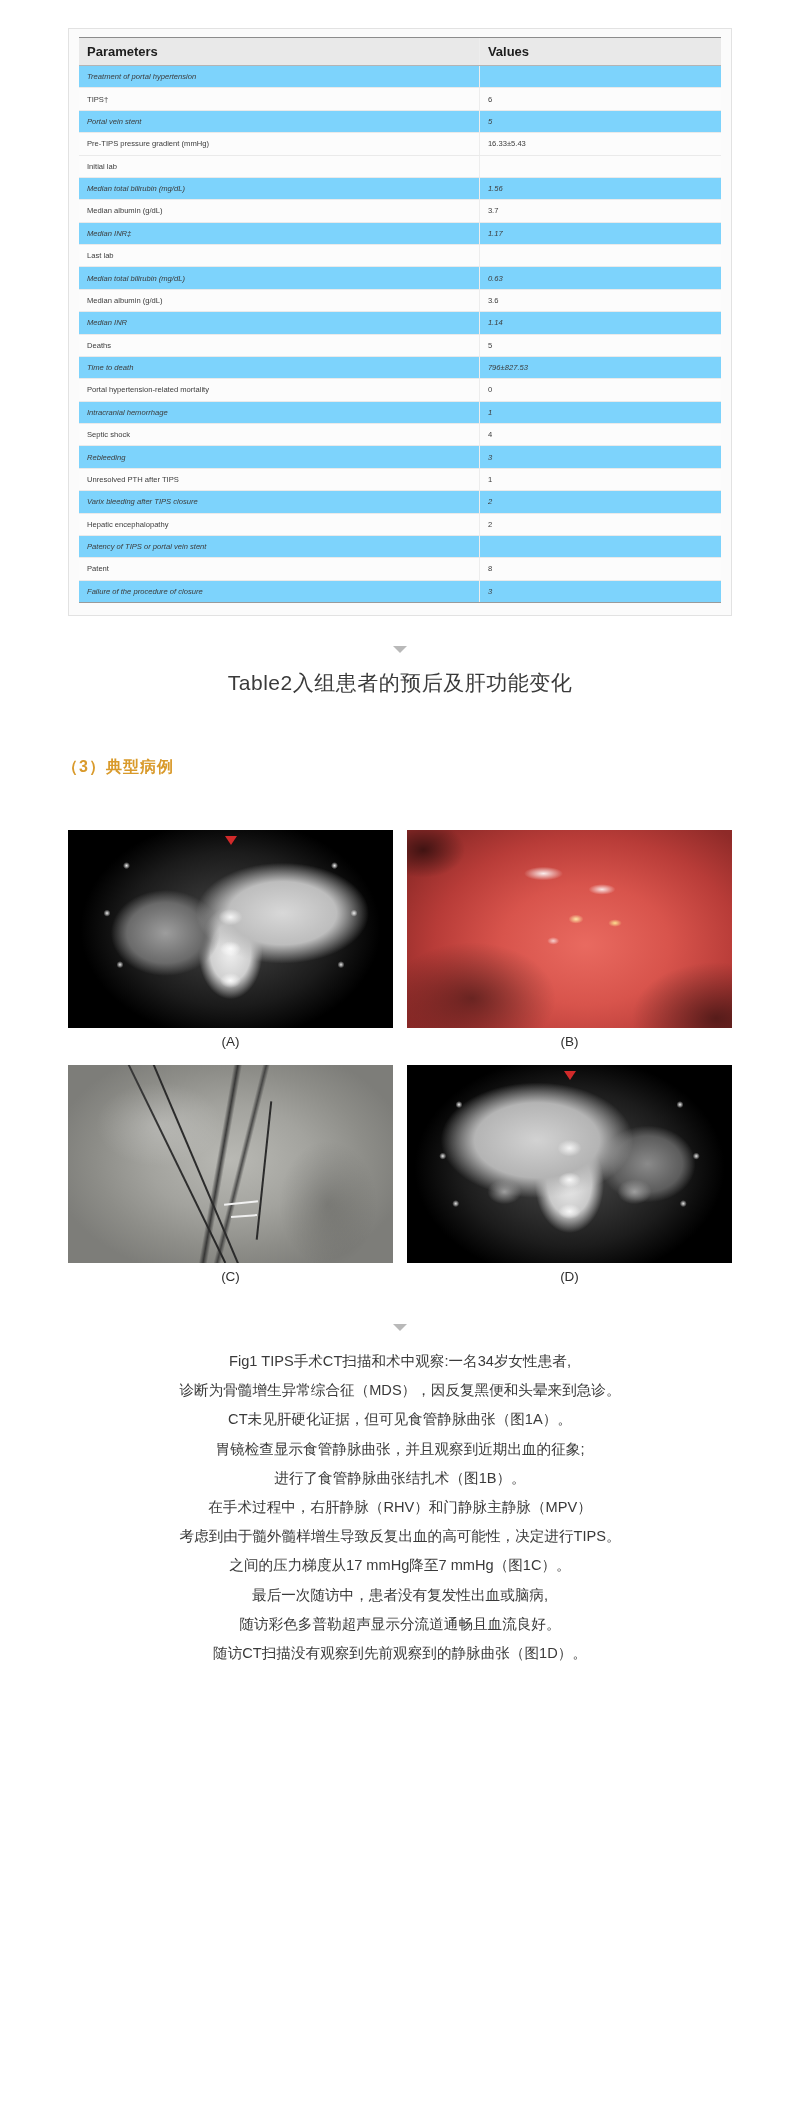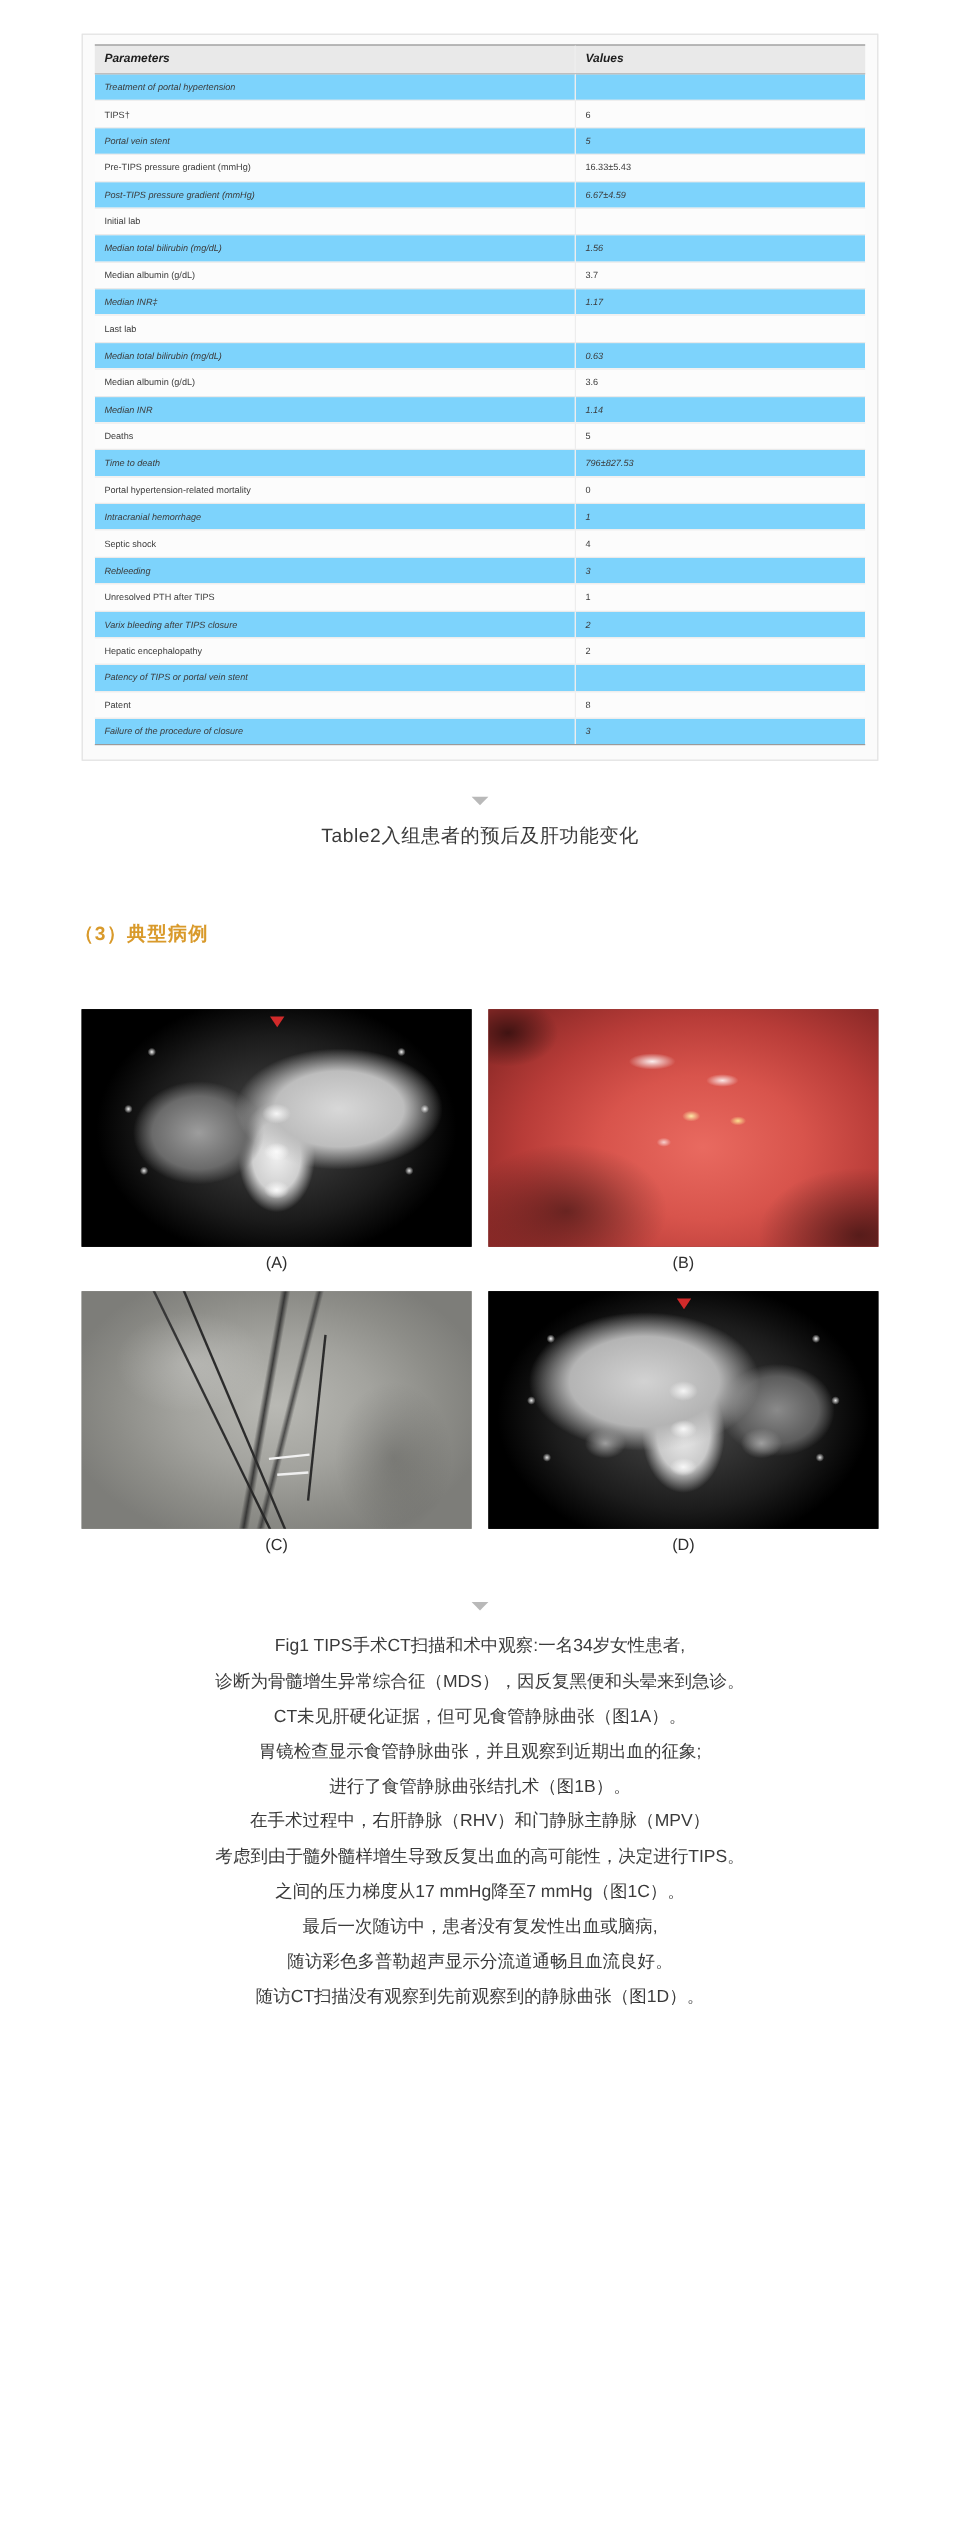--- a/index.html
+++ b/index.html
@@ -33,28 +33,27 @@
   }
   table.data-table {
     width: 100%;
     border-collapse: collapse;
     font-size: 7.6px;
     color: #3b3b3b;
     table-layout: fixed;
   }
   table.data-table th {
     text-align: left;
-    font-size: 10px;
+    font-size: 13px;
     font-weight: bold;
     color: #1d1d1d;
     background: #e9e9e9;
     border-top: 1.4px solid #8c8c8c;
     border-bottom: 1px solid #b4b4b4;
     padding: 6px 8px;
-    font-style: italic;
   }
   table.data-table td {
     padding: 6.2px 8px;
     border-bottom: 1px solid #eaeaea;
     vertical-align: middle;
     overflow: hidden;
     white-space: nowrap;
   }
   table.data-table tr.shade td {
     background: #7dd3fc;
@@ -73,21 +72,21 @@
   
   .cap-arrow {
     width: 0; height: 0;
     margin: 30px auto 0 auto;
     border-left: 7px solid transparent;
     border-right: 7px solid transparent;
     border-top: 7px solid #b9b9b9;
   }
   .caption {
     text-align: center;
-    font-size: 16px;
+    font-size: 21px;
     color: #3a3a3a;
     margin-top: 16px;
     letter-spacing: 0.5px;
   }
 
   
   .section-head {
     margin: 60px 0 0 62px;
     font-size: 16px;
     font-weight: bold;
@@ -293,24 +292,20 @@
             <td class="col-param">TIPS†</td>
             <td class="col-value">6</td>
           </tr>
           <tr class="shade">
             <td class="col-param">Portal vein stent</td>
             <td class="col-value">5</td>
           </tr>
           <tr class="plain">
             <td class="col-param">Pre-TIPS pressure gradient (mmHg)</td>
             <td class="col-value">16.33±5.43</td>
-          </tr>
-          <tr class="shade">
-            <td class="col-param">Post-TIPS pressure gradient (mmHg)</td>
-            <td class="col-value">6.67±4.59</td>
           </tr>
           <tr class="plain">
             <td class="col-param">Initial lab</td>
             <td class="col-value"></td>
           </tr>
           <tr class="shade">
             <td class="col-param">Median total bilirubin (mg/dL)</td>
             <td class="col-value">1.56</td>
           </tr>
           <tr class="plain">

